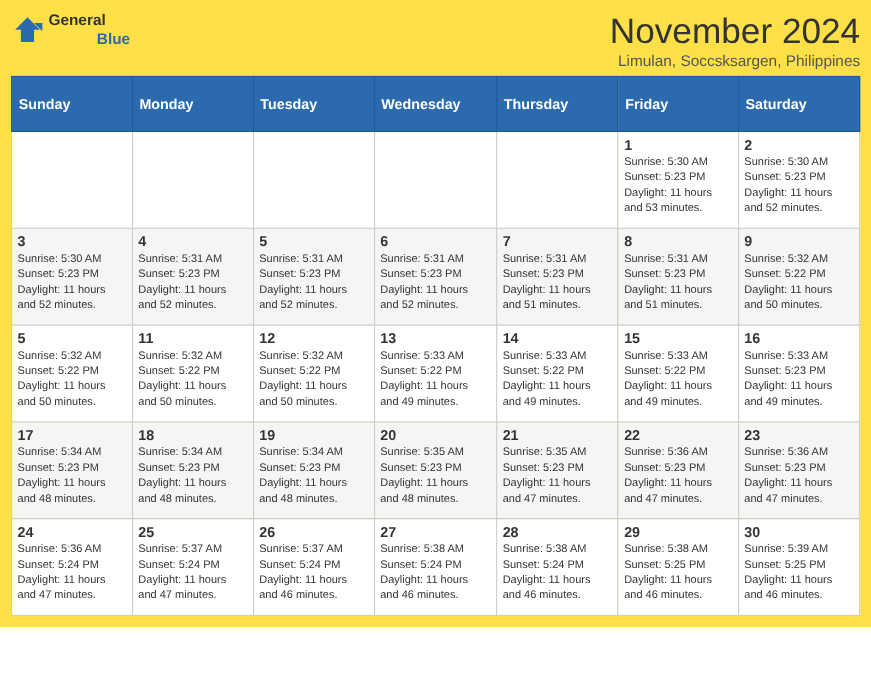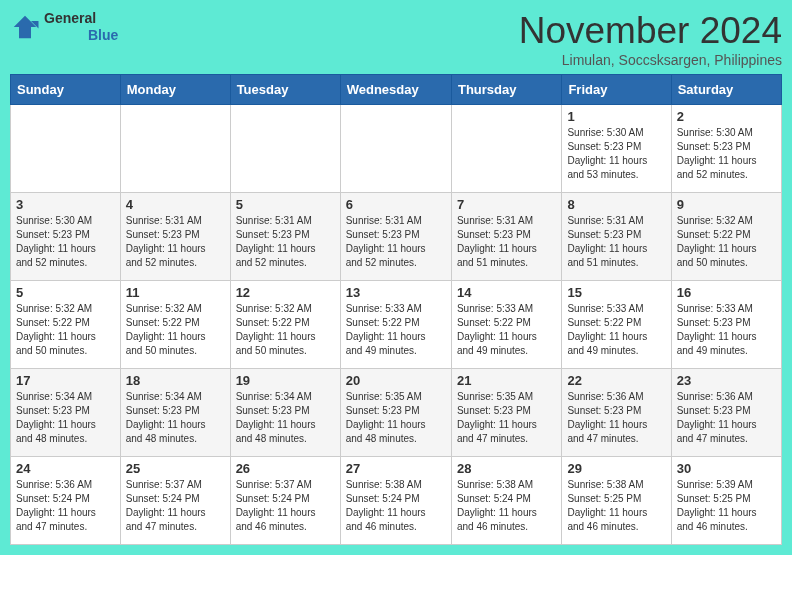--- a/index.html
+++ b/index.html
@@ -5,21 +5,21 @@
     * { box-sizing: border-box; margin: 0; padding: 0; }
     body {
       font-family: Arial, sans-serif;
       background: #fff;
       width: 792px;
       min-height: 612px;
       overflow: hidden;
     }
     .page {
       width: 792px;
-      background: #5eead4;
+      background: #fde047;
       padding: 10px 10px 10px 10px;
     }
     .header {
       display: flex;
       justify-content: space-between;
       align-items: flex-start;
       margin-bottom: 6px;
     }
     .logo {
       display: flex;
@@ -34,38 +34,38 @@
     .logo-general { color: #333; }
     .logo-blue { color: #2a6aad; margin-left: 44px; }
     .logo-icon {
       width: 30px;
       height: 30px;
     }
     .title-block {
       text-align: right;
     }
     .month-title {
-      font-size: 37px;
+      font-size: 32px;
       font-weight: normal;
       color: #333;
     }
     .location {
       font-size: 14px;
       color: #555;
     }
     .calendar {
       width: 100%;
       border-collapse: collapse;
       border: 1px solid #ccc;
     }
     .calendar th {
       background-color: #2a6aad;
       color: #fff;
       text-align: left;
-      padding: 7px 6px;
+      padding: 17px 6px;
       font-size: 13px;
       font-weight: bold;
       border: 1px solid #1a5a9d;
     }
     .calendar td {
       width: 113px;
       vertical-align: top;
       padding: 4px 5px;
       border: 1px solid #ccc;
       font-size: 10px;

